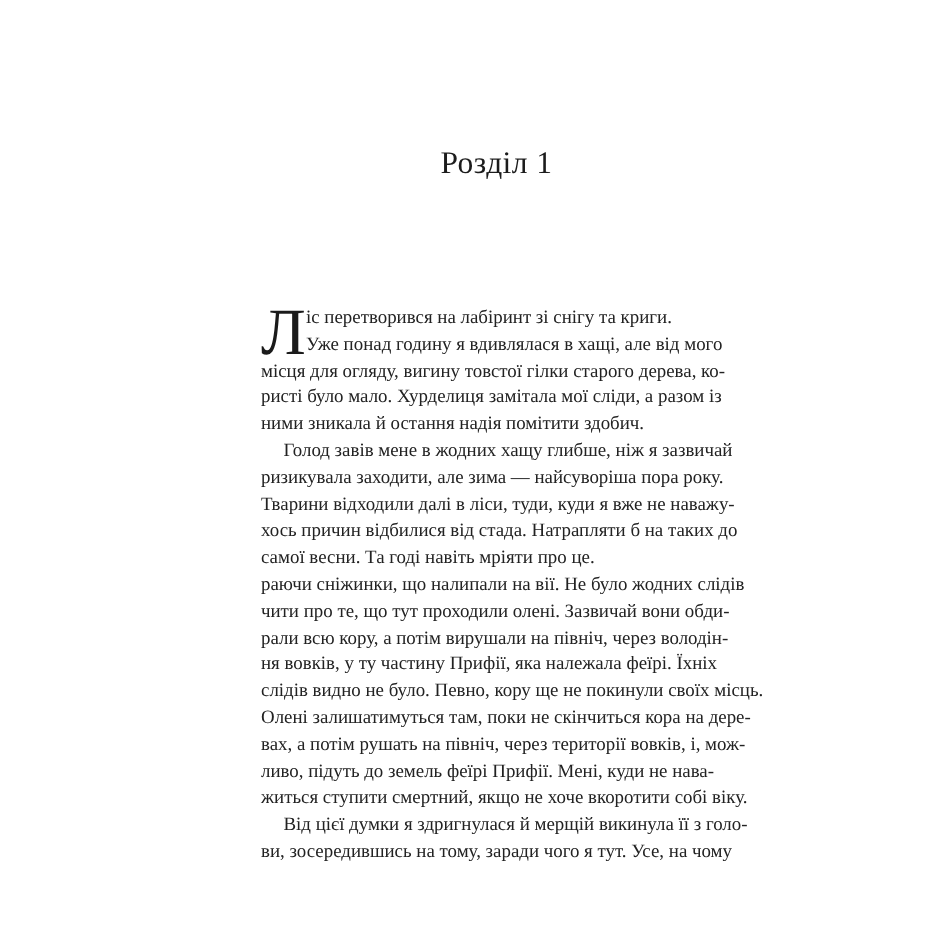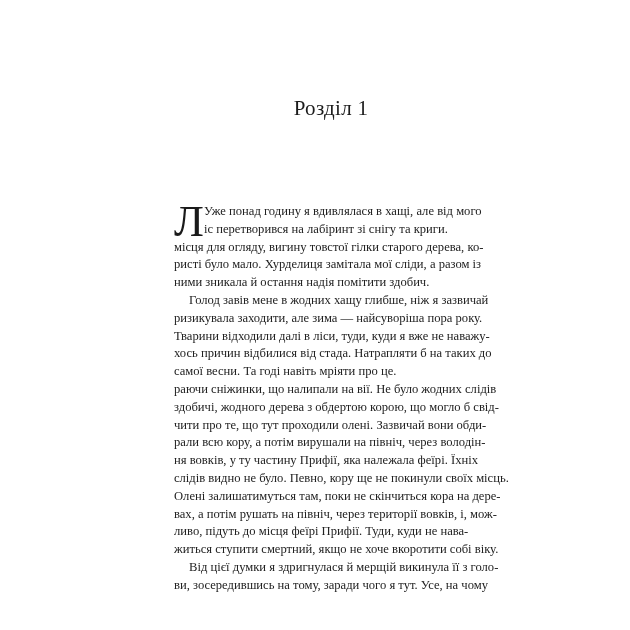--- a/index.html
+++ b/index.html
@@ -27,36 +27,35 @@
     font-size: 44px; line-height: 34px; color: #1a1a1a;
   }
 </style>
 </head>
 <body>
 
 <div class="page">
   <div class="chapter-title">Розділ 1</div>
   <div class="drop-cap">Л</div>
   <div class="body-text" id="body-text">
+      <span class="line cap last">іс перетворився на лабіринт зі снігу та криги.</span>
       <span class="line cap">Уже понад годину я вдивлялася в хащі, але від мого</span>
-      <span class="line cap last">іс перетворився на лабіринт зі снігу та криги.</span>
       <span class="line ">місця для огляду, вигину товстої гілки старого дерева, ко-</span>
       <span class="line ">ристі було мало. Хурделиця замітала мої сліди, а разом із</span>
       <span class="line last">ними зникала й остання надія помітити здобич.</span>
       <span class="line indent">Голод завів мене в жодних хащу глибше, ніж я зазвичай</span>
       <span class="line ">ризикувала заходити, але зима — найсуворіша пора року.</span>
       <span class="line ">Тварини відходили далі в ліси, туди, куди я вже не наважу-</span>
       <span class="line ">хось причин відбилися від стада. Натрапляти б на таких до</span>
       <span class="line last">самої весни. Та годі навіть мріяти про це.</span>
       <span class="line ">раючи сніжинки, що налипали на вії. Не було жодних слідів</span>
-      <span class="line ">здобичі, жодного дерева з обдертою корою, що могло б свід-</span>
       <span class="line ">чити про те, що тут проходили олені. Зазвичай вони обди-</span>
       <span class="line ">рали всю кору, а потім вирушали на північ, через володін-</span>
       <span class="line ">ня вовків, у ту частину Прифії, яка належала феїрі. Їхніх</span>
       <span class="line ">слідів видно не було. Певно, кору ще не покинули своїх місць.</span>
       <span class="line ">Олені залишатимуться там, поки не скінчиться кора на дере-</span>
       <span class="line ">вах, а потім рушать на північ, через території вовків, і, мож-</span>
-      <span class="line ">ливо, підуть до місця феїрі Прифії. Туди, куди не нава-</span>
+      <span class="line ">ливо, підуть до земель феїрі Прифії. Мені, куди не нава-</span>
       <span class="line ">житься ступити смертний, якщо не хоче вкоротити собі віку.</span>
       <span class="line indent">Від цієї думки я здригнулася й мерщій викинула її з голо-</span>
       <span class="line ">ви, зосередившись на тому, заради чого я тут. Усе, на чому</span>
     </div>
 </div>
 
 </body></html>

